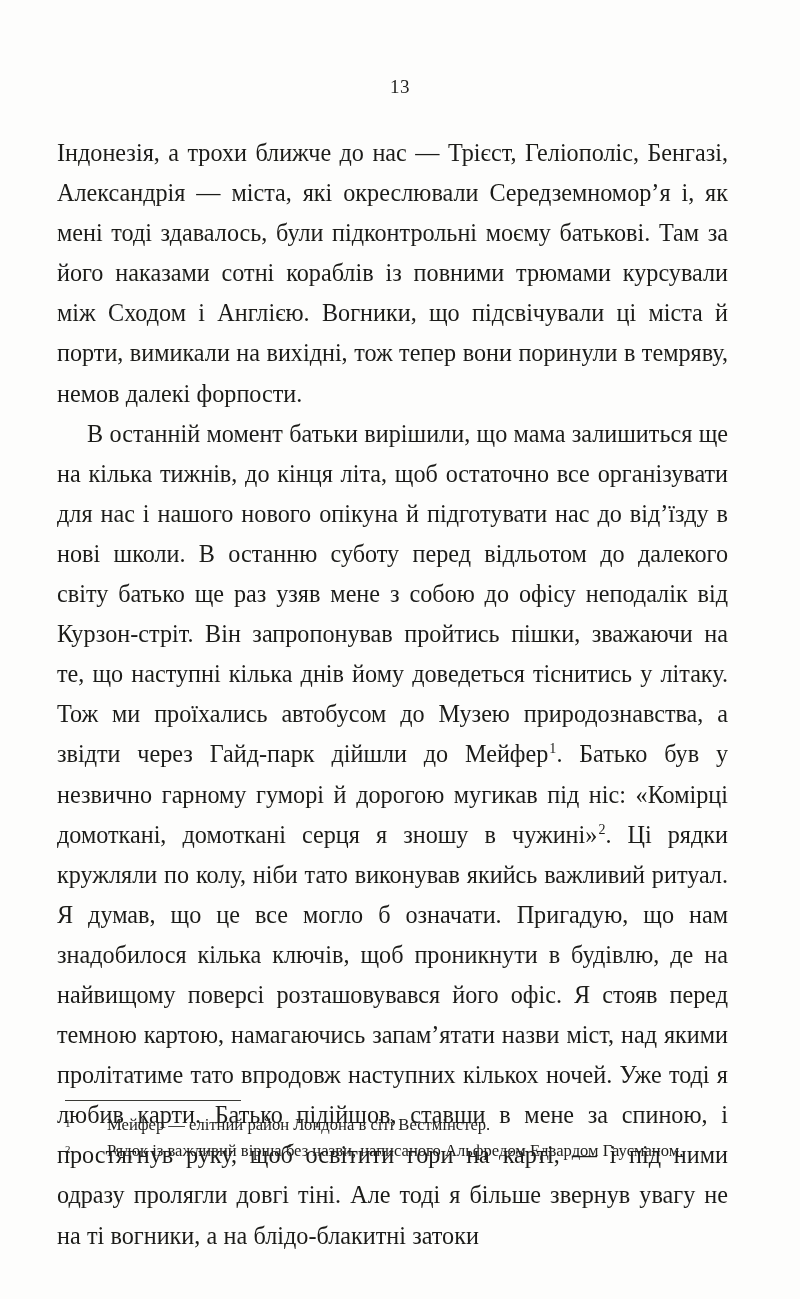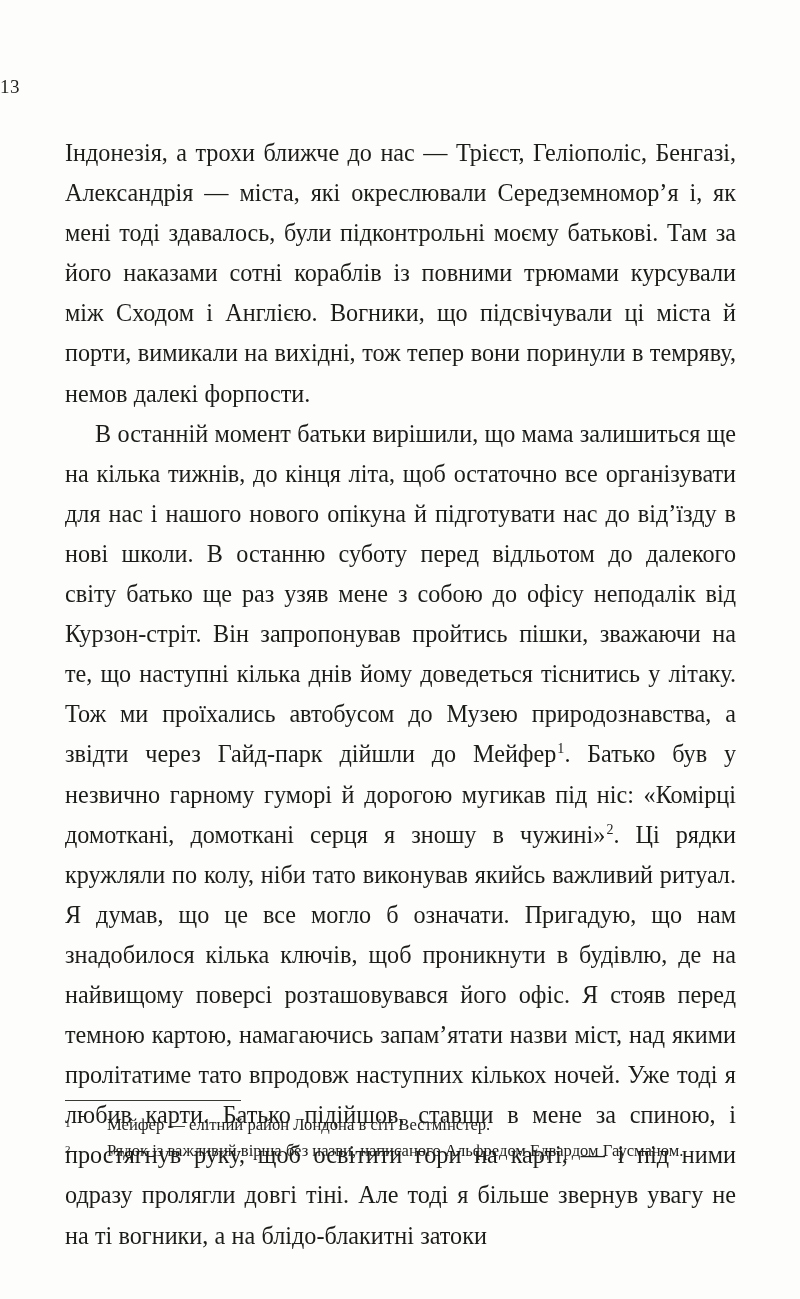--- a/index.html
+++ b/index.html
@@ -20,30 +20,31 @@
     overflow: hidden;
     box-sizing: border-box;
   }
 
   
   .folio {
     position: absolute;
     top: 76px;
     left: 0;
     width: 800px;
+    text-align: center;
     font-size: 19px;
     letter-spacing: 0.5px;
     color: #242421;
   }
 
   
   .textblock {
     position: absolute;
     top: 133px;
-    left: 65px;
+    left: 57px;
     width: 671px;
     font-family: Liberation Serif, serif;
   }
 
   .para {
     margin: 0;
     font-size: 24.2px;
     line-height: 40.1px;
     text-align: justify;
     text-align-last: left;

